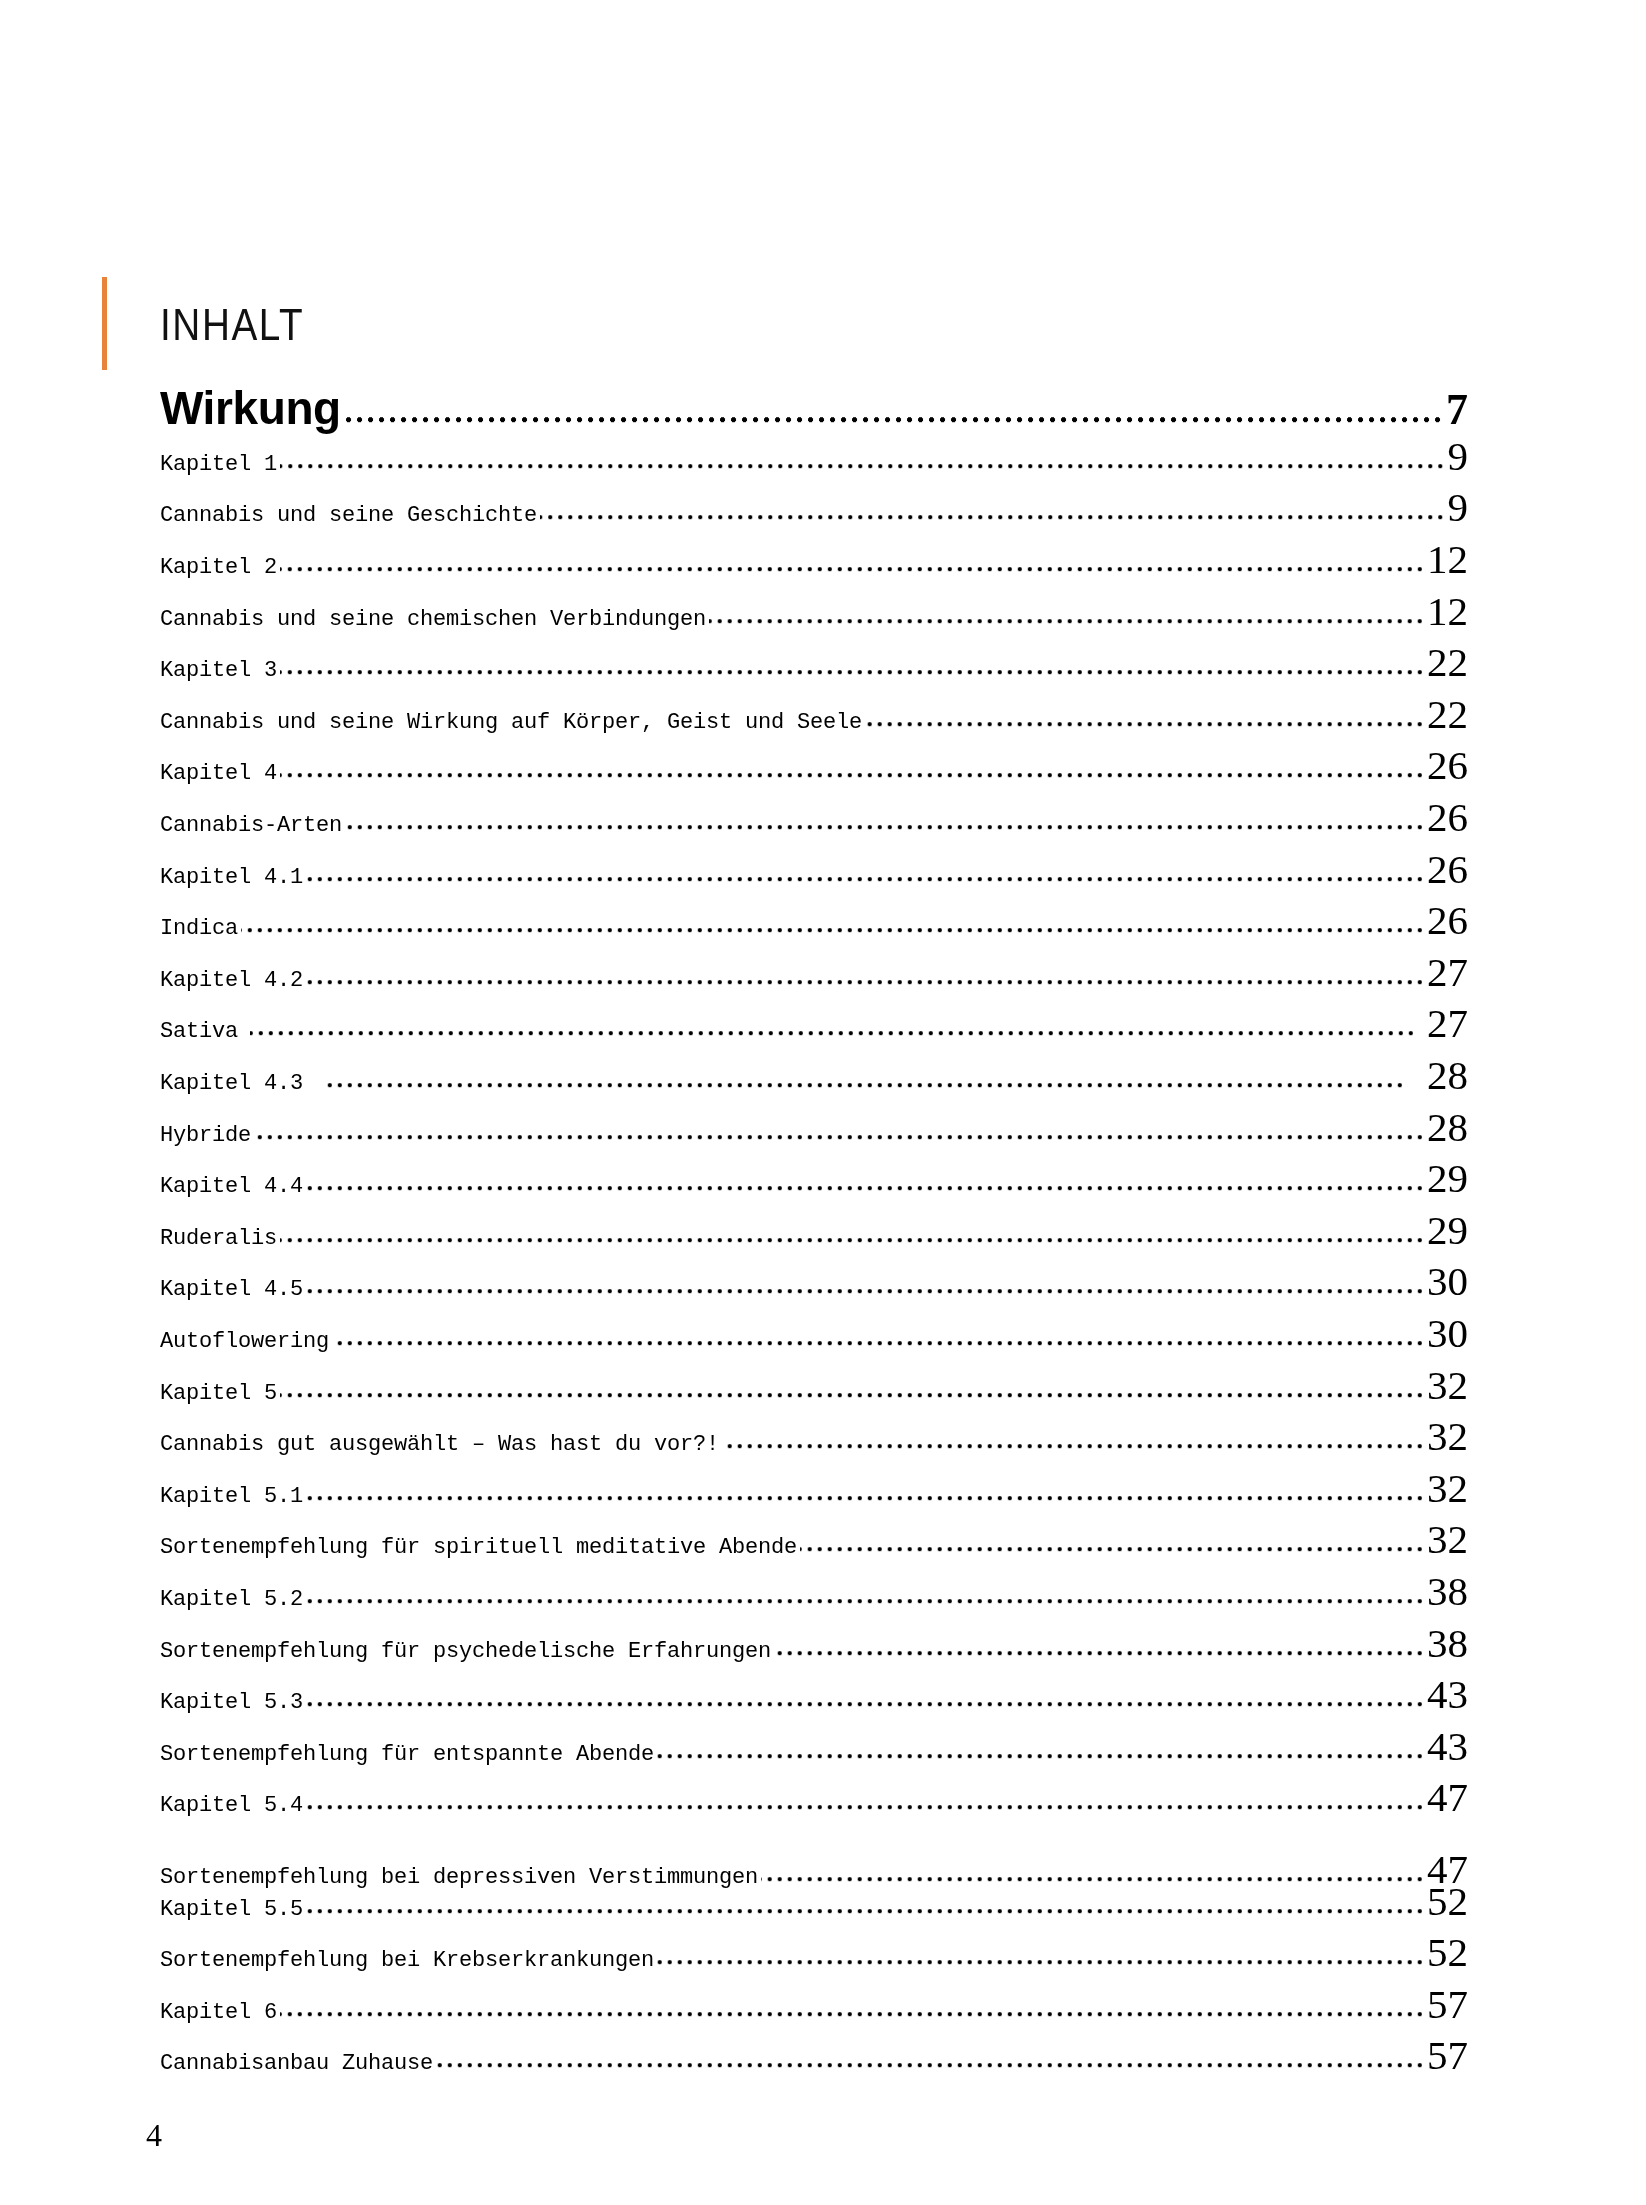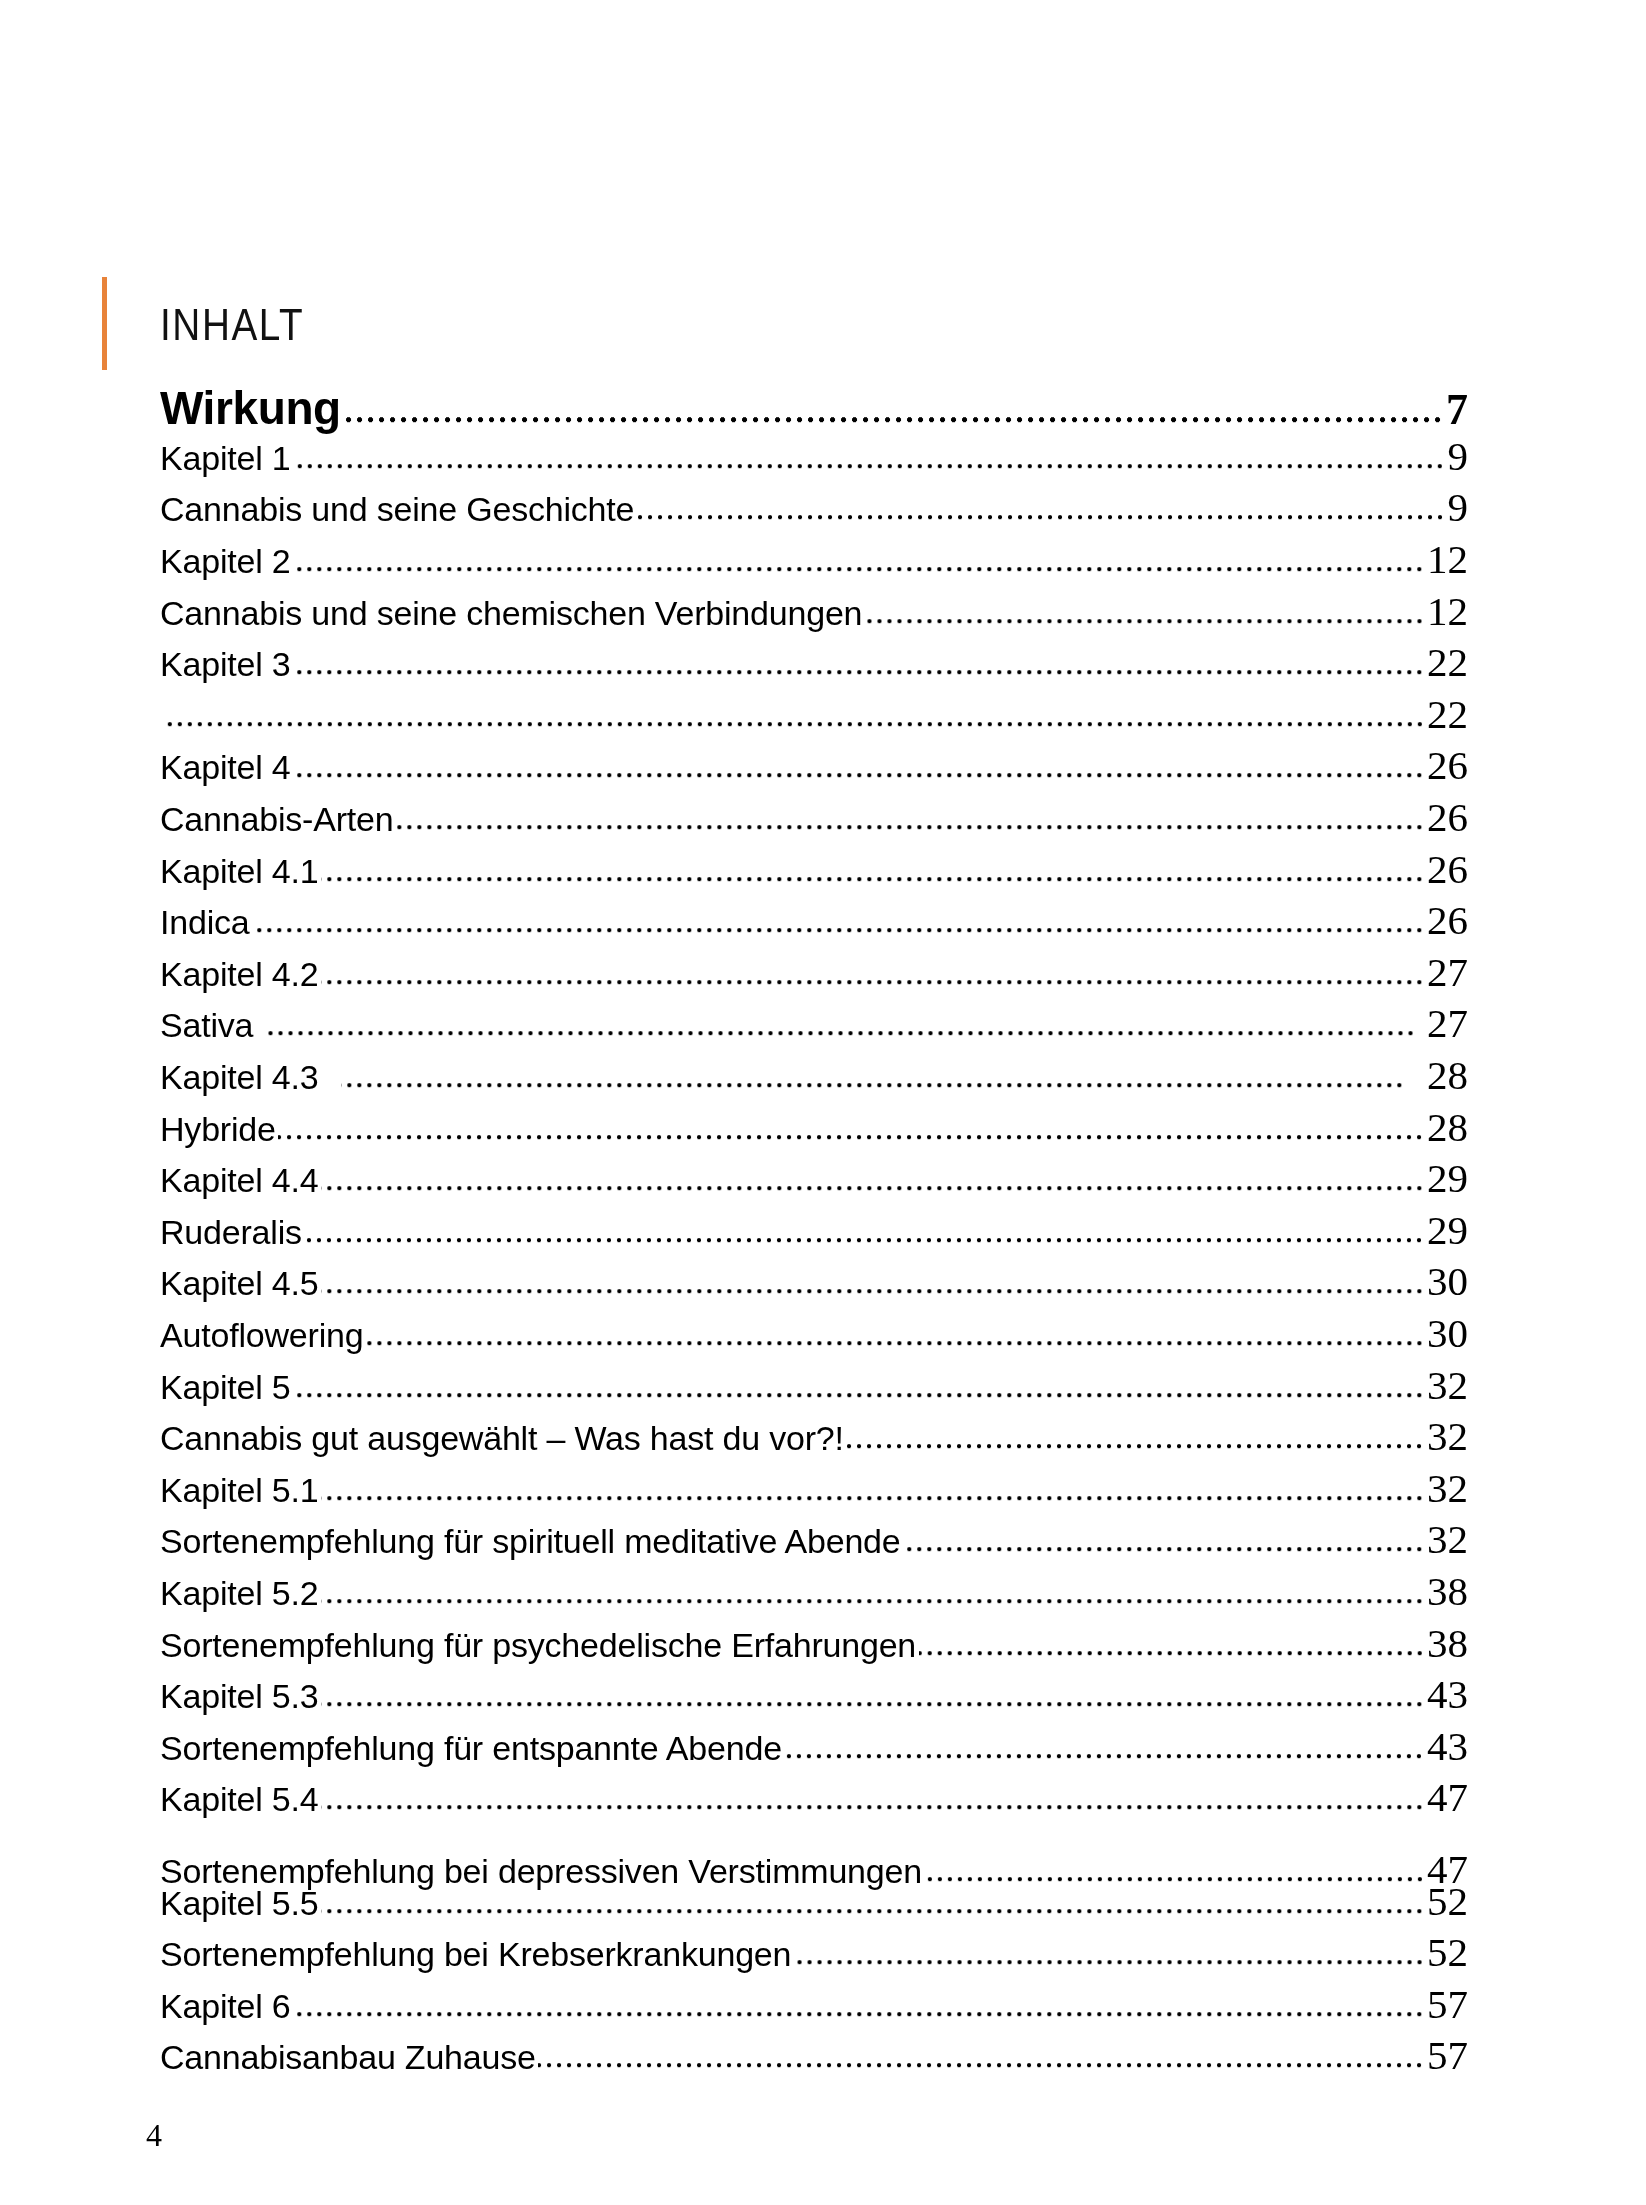--- a/index.html
+++ b/index.html
@@ -11,21 +11,21 @@
     font-family: "Liberation Sans", sans-serif; font-weight: 300;
     font-size: 44px; line-height: 53px; letter-spacing: 1.8px; color: #111;
     transform: scaleX(0.88); transform-origin: left top;
   }
   .toc { position: absolute; left: 160px; top: 0; width: 1308px; }
   .row {
     position: absolute; left: 0; width: 1308px; height: 52px;
     display: flex; align-items: baseline; color: #000;
   }
   .row .label {
-    font-family: Liberation Sans, sans-serif; font-size: 34px; white-space: nowrap;
+    font-family: Liberation Mono, monospace; font-size: 22px; white-space: nowrap;
     transform-origin: left bottom; letter-spacing: 0.2px;
   }
   .row .leader {
     flex: 1 1 auto; margin: 0 2.6px; height: 4.4px;
     background-image: radial-gradient(circle, #000 2px, transparent 2.4px);
     background-size: 10px 4.4px; background-repeat: repeat-x; background-position: right center;
     align-self: baseline; position: relative; top: 0;
   }
   .row .page-num {
     font-family: "Liberation Serif", serif; font-size: 41px; white-space: nowrap;
@@ -70,20 +70,21 @@
         <span class="label" style="letter-spacing: -0.2px;">Cannabis und seine chemischen Verbindungen</span>
         <span class="leader" style="transform: translateY(-1.8px);"></span>
         <span class="page-num">12</span>
       </div>
       <div class="row" style="top: 638px;">
         <span class="label" style="letter-spacing: -0.2px;">Kapitel 3</span>
         <span class="leader" style="transform: translateY(-1.8px);"></span>
         <span class="page-num">22</span>
       </div>
       <div class="row" style="top: 690px;">
+        <span class="label" style="letter-spacing: -0.2px;">Cannabis und seine Wirkung auf Körper, Geist und Seele</span>
         <span class="leader" style="transform: translateY(-1.8px);"></span>
         <span class="page-num">22</span>
       </div>
       <div class="row" style="top: 741px;">
         <span class="label" style="letter-spacing: -0.2px;">Kapitel 4</span>
         <span class="leader" style="transform: translateY(-1.8px);"></span>
         <span class="page-num">26</span>
       </div>
       <div class="row" style="top: 793px;">
         <span class="label" style="letter-spacing: -0.2px;">Cannabis-Arten</span>

